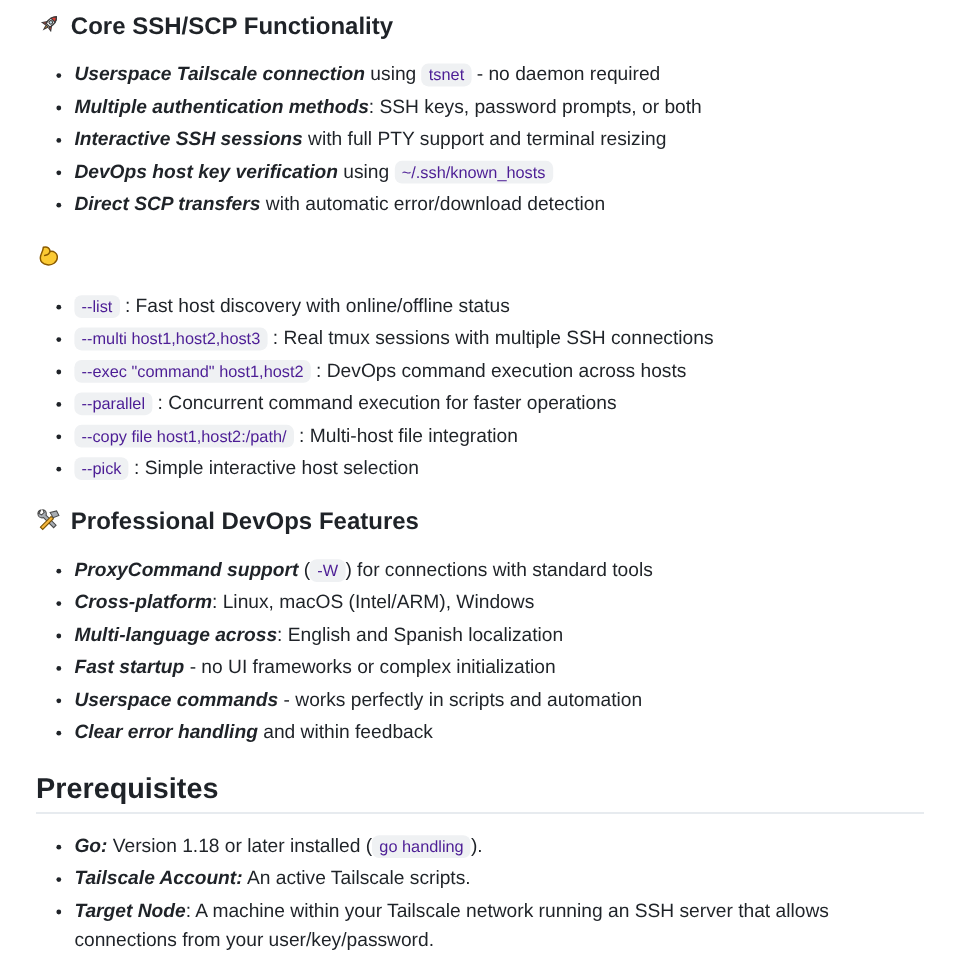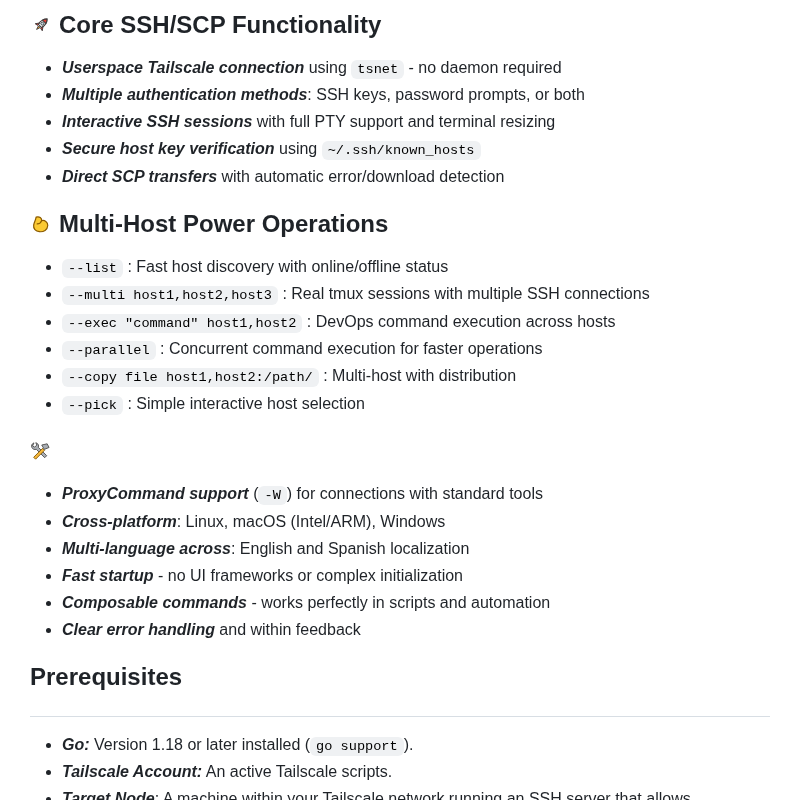--- a/index.html
+++ b/index.html
@@ -17,52 +17,52 @@
     color: #1f2328;
     -webkit-font-smoothing: antialiased;
   }
   section { margin: 0; }
   h2, h3 {
     font-weight: 600;
     color: #1f2328;
     line-height: 1.25;
   }
   h3 {
-    font-size: 24px;
+    font-size: 20px;
     margin: 20px 0 16px 0;
   }
   section:first-child h3 { margin-top: 0; }
   h2 {
     font-size: 24px;
     margin: 20px 0 16px 0;
-    padding-bottom: 24px;
+    padding-bottom: 4px;
     border-bottom: 1px solid #d8dee4;
   }
   .emoji {
     display: inline-block;
     margin-right: 8px;
     line-height: 1;
   }
   .emoji svg { vertical-align: -3px; }
   ul {
     list-style: disc;
     margin: 0 0 16px 0;
     padding-left: 2em;
   }
   li { padding: 0; }
   li + li { margin-top: 3px; }
   strong { font-weight: 700; font-style: italic; }
   code {
-    font-family: Liberation Mono, monospace;
+    font-family: Liberation Sans, sans-serif;
     font-size: 85%;
     background-color: #eff1f3;
     border-radius: 6px;
     padding: 2px 6px;
     white-space: pre;
-    color: #000000;
+    color: #4c1d95;
   }
 </style>
 </head>
 <body>
 
 <main class="markdown-body">
   <div id="sections">
       <section>
         <h3><span class="emoji"><svg width="21" height="21" viewBox="0 0 24 24">
               <g transform="rotate(45 12 12)">
@@ -71,55 +71,55 @@
                 <circle cx="12" cy="9" r="1.7" fill="#bfd8e2" stroke="#3b3b3b" stroke-width="1"></circle>
                 <path d="M9.2 10.8 L6.3 14.8 L9.6 14.2 Z" fill="#e23d33" stroke="#3b3b3b" stroke-width="1"></path>
                 <path d="M14.8 10.8 L17.7 14.8 L14.4 14.2 Z" fill="#e23d33" stroke="#3b3b3b" stroke-width="1"></path>
                 <path d="M10.7 14 L12 18.3 L13.3 14 Z" fill="#f7a02b" stroke="#3b3b3b" stroke-width="1"></path>
               </g>
             </svg></span><span>Core SSH/SCP Functionality</span></h3>
         <ul>
           <li><strong>Userspace Tailscale connection</strong><span> using </span><code>tsnet</code><span> - no daemon required</span></li>
           <li><strong>Multiple authentication methods</strong><span>: SSH keys, password prompts, or both</span></li>
           <li><strong>Interactive SSH sessions</strong><span> with full PTY support and terminal resizing</span></li>
-          <li><strong>Secure host key verification</strong><span> using </span><code>~/.ssh/known_hosts</code></li>
+          <li><strong>DevOps host key verification</strong><span> using </span><code>~/.ssh/known_hosts</code></li>
           <li><strong>Direct SCP transfers</strong><span> with automatic error/download detection</span></li>
         </ul>
       </section>
       <section>
         <h3><span class="emoji"><svg width="21" height="21" viewBox="0 0 24 24">
               <path d="M7 3.5 C11 2.5 13.5 4.5 13.3 7.6 C16.5 6.6 20.5 9 20.3 13.2 C20.1 18 15.5 20.8 10.7 20.2 C6.4 19.7 3.6 16.8 4.2 12.8 C4.6 10 6.2 7.5 6.6 5.4 Z" fill="#fbca33" stroke="#8a5a00" stroke-width="1.4" stroke-linejoin="round"></path>
               <path d="M13.3 7.6 C12.6 9.8 10.6 11.2 8.2 11.3" fill="none" stroke="#8a5a00" stroke-width="1.4" stroke-linecap="round"></path>
-            </svg></span><span>Multi-Host Power Operations</span></h3>
+            </svg></span></h3>
         <ul>
           <li><code>--list</code><span> : Fast host discovery with online/offline status</span></li>
           <li><code>--multi host1,host2,host3</code><span> : Real tmux sessions with multiple SSH connections</span></li>
           <li><code>--exec "command" host1,host2</code><span> : DevOps command execution across hosts</span></li>
           <li><code>--parallel</code><span> : Concurrent command execution for faster operations</span></li>
-          <li><code>--copy file host1,host2:/path/</code><span> : Multi-host with distribution</span></li>
+          <li><code>--copy file host1,host2:/path/</code><span> : Multi-host file integration</span></li>
           <li><code>--pick</code><span> : Simple interactive host selection</span></li>
         </ul>
       </section>
       <section>
         <h3><span class="emoji"><svg width="21" height="21" viewBox="0 0 24 24">
               <path d="M4.6 2.2 C3 2.6 1.8 4 1.8 5.8 C1.8 8 3.6 9.8 5.8 9.8 C6.3 9.8 6.8 9.7 7.2 9.5 L16.8 19.1 L19.1 16.8 L9.5 7.2 C9.7 6.8 9.8 6.3 9.8 5.8 C9.8 3.9 8.4 2.3 6.6 2 L7.8 4.6 L5.4 7 L2.9 5.7 Z" fill="#a8adb3" stroke="#4a4a4a" stroke-width="1"></path>
               <path d="M4.2 18.6 L14.4 8.4 L16.6 10.6 L6.4 20.8 Z" fill="#f6b73c" stroke="#7a5200" stroke-width="1"></path>
               <path d="M13.4 4.6 L19.6 3.2 L21.8 7.4 L16.4 9.6 Z" fill="#a8adb3" stroke="#4a4a4a" stroke-width="1"></path>
-            </svg></span></h3>
+            </svg></span><span>Professional DevOps Features</span></h3>
         <ul>
           <li><strong>ProxyCommand support</strong><span> (</span><code>-W</code><span>) for connections with standard tools</span></li>
           <li><strong>Cross-platform</strong><span>: Linux, macOS (Intel/ARM), Windows</span></li>
           <li><strong>Multi-language across</strong><span>: English and Spanish localization</span></li>
           <li><strong>Fast startup</strong><span> - no UI frameworks or complex initialization</span></li>
-          <li><strong>Composable commands</strong><span> - works perfectly in scripts and automation</span></li>
+          <li><strong>Userspace commands</strong><span> - works perfectly in scripts and automation</span></li>
           <li><strong>Clear error handling</strong><span> and within feedback</span></li>
         </ul>
       </section>
       <section>
         <h2><span>Prerequisites</span></h2>
         <ul>
-          <li><strong>Go:</strong><span> Version 1.18 or later installed (</span><code>go support</code><span>).</span></li>
+          <li><strong>Go:</strong><span> Version 1.18 or later installed (</span><code>go handling</code><span>).</span></li>
           <li><strong>Tailscale Account:</strong><span> An active Tailscale scripts.</span></li>
           <li><strong>Target Node</strong><span>: A machine within your Tailscale network running an SSH server that allows connections from your user/key/password.</span></li>
         </ul>
       </section>
     </div>
 </main>
 
 </body></html>

